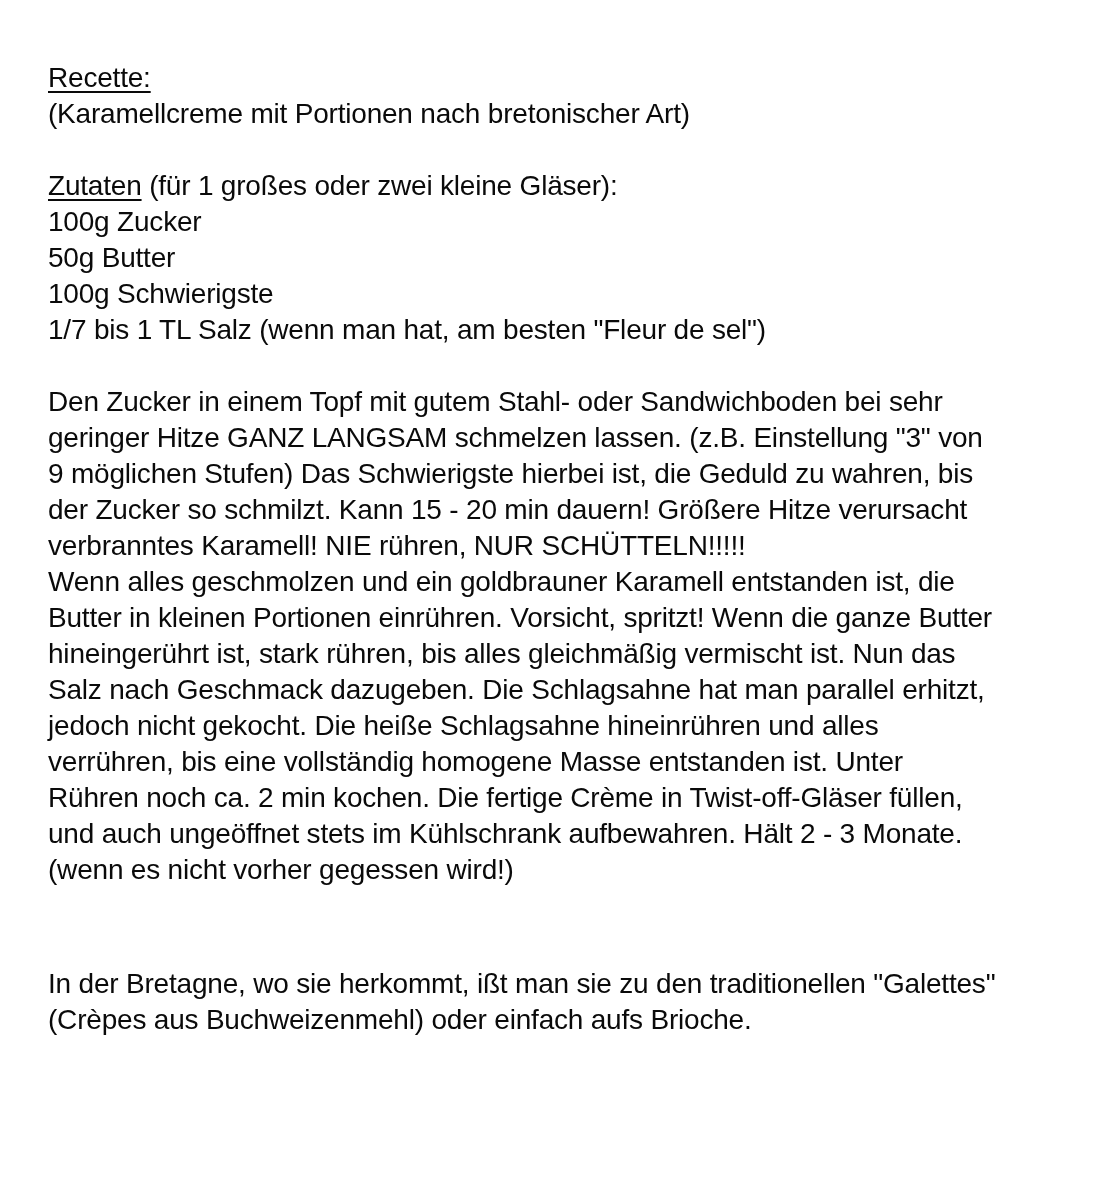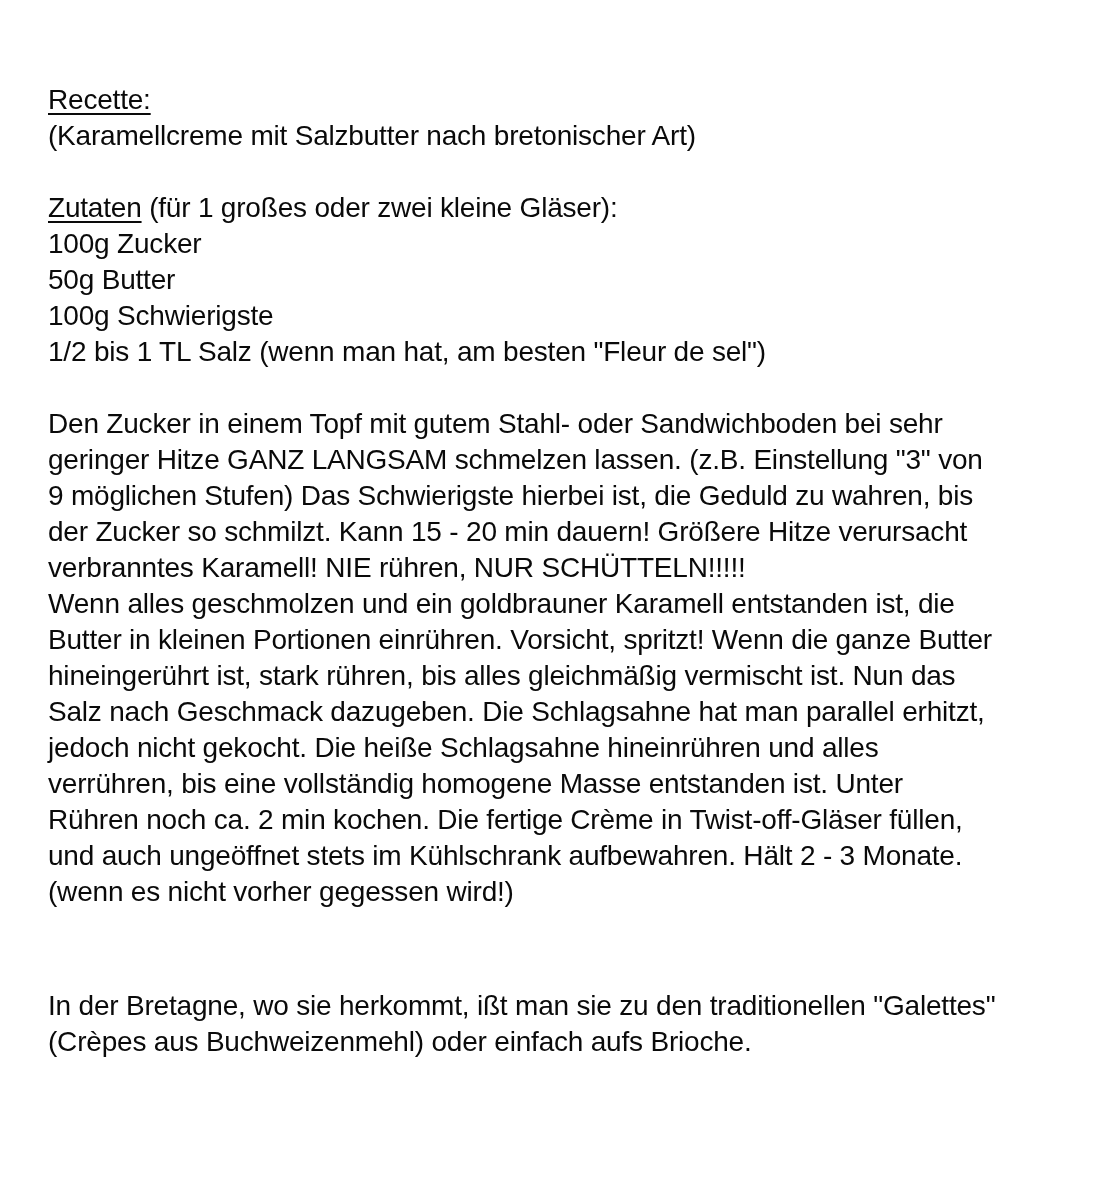--- a/index.html
+++ b/index.html
@@ -14,21 +14,20 @@
     font-family: "Liberation Sans", sans-serif;
     font-size: 28px;
     line-height: 36px;
     letter-spacing: -0.2px;
     color: #0a0a0a;
   }
   .page {
     padding: 60px 16px 0 48px;
     box-sizing: border-box;
     width: 1105px;
-    margin-top: 22px;
   }
   .line {
     white-space: pre;
   }
   .para {
     white-space: pre-line;
   }
   .u {
     text-decoration: underline;
     text-decoration-thickness: 2px;
@@ -39,30 +38,30 @@
   .gap-md { height: 34px; }
 </style>
 </head>
 <body>
 
 <div class="page">
 
   <div class="line"><span class="u">Recette:</span></div>
 
 
-  <div class="line">(Karamellcreme mit Salzbutter nach bretonischer Art)</div>
+  <div class="line">(Karamellcreme mit Portionen nach bretonischer Art)</div>
 
   <div class="gap"></div>
 
   <div class="line"><span class="u">Zutaten</span><span> (für 1 großes oder zwei kleine Gläser):</span></div>
 
   <div class="line">100g Zucker</div>
   <div class="line">50g Butter</div>
   <div class="line">100g Schwierigste</div>
-  <div class="line">1/2 bis 1 TL Salz (wenn man hat, am besten "Fleur de sel")</div>
+  <div class="line">1/7 bis 1 TL Salz (wenn man hat, am besten "Fleur de sel")</div>
 
   <div class="gap"></div>
 
 
   <div class="para">Den Zucker in einem Topf mit gutem Stahl- oder Sandwichboden bei sehr
 geringer Hitze GANZ LANGSAM schmelzen lassen. (z.B. Einstellung "3" von
 9 möglichen Stufen) Das Schwierigste hierbei ist, die Geduld zu wahren, bis
 der Zucker so schmilzt. Kann 15 - 20 min dauern! Größere Hitze verursacht
 verbranntes Karamell! NIE rühren, NUR SCHÜTTELN!!!!!
 Wenn alles geschmolzen und ein goldbrauner Karamell entstanden ist, die

